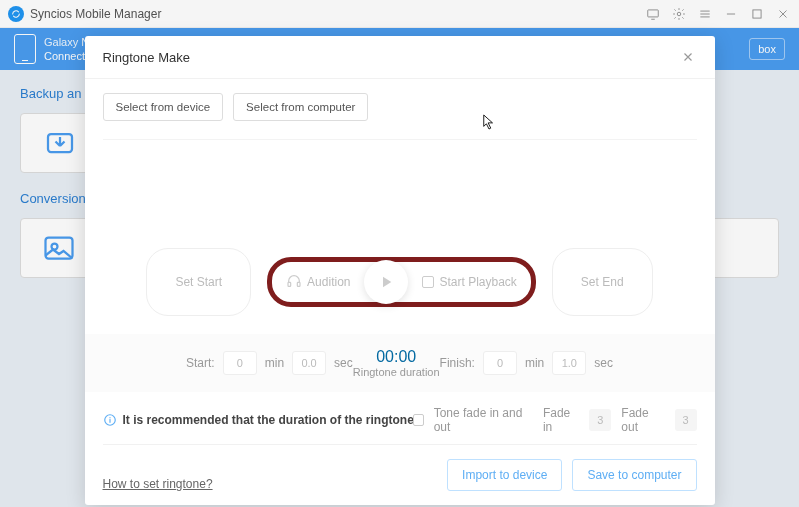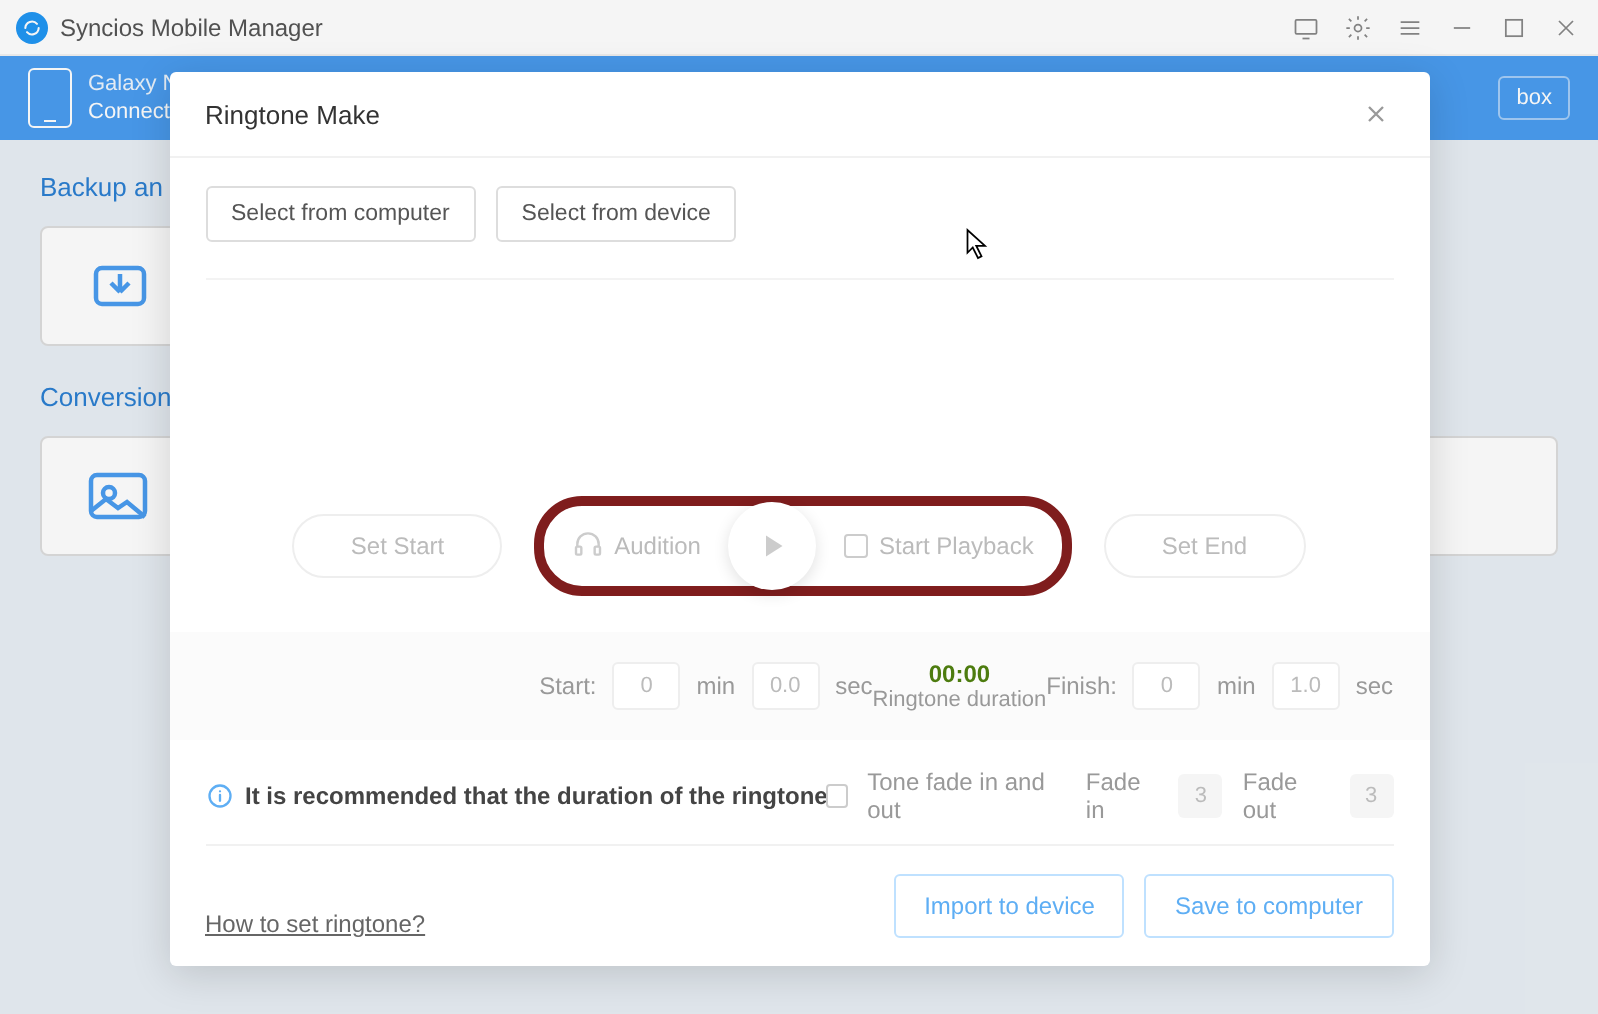--- a/index.html
+++ b/index.html
@@ -49,35 +49,35 @@
   .btn { border:1px solid #ddd; background:#fff; padding:7px 12px; font-size:11.5px; color:#555; border-radius:3px; cursor:pointer;}
 
   
   .cursor { position:absolute; top:113px; left:482px; pointer-events:none;}
   .cursor svg { width:14px; height:18px; }
 
   .spacer { height: 100px; }
 
   
   .play-row { display:flex; align-items:center; justify-content:center; gap:0; margin-top:8px; }
-  .pill-btn { border:1px solid #eee; background:#fff; padding:8px 28px; font-size:12px; color:#bbb; border-radius:22px; cursor:pointer; display:flex; align-items:center; gap:6px;}
+  .pill-btn { border:1px solid #eee; background:#fff; padding:26px 28px; font-size:12px; color:#bbb; border-radius:22px; cursor:pointer; display:flex; align-items:center; gap:6px;}
   .center-group { display:flex; align-items:center; border:5px solid #7f1d1d; border-radius:24px; padding:4px 14px; gap:10px; margin:0 16px;}
   .center-group .aud { display:flex; align-items:center; gap:5px; font-size:12px; color:#bbb;}
   .play-circle { width:44px; height:44px; border-radius:50%; background:#fff; box-shadow:0 2px 8px rgba(0,0,0,.12); display:flex; align-items:center; justify-content:center; margin: -6px 4px;}
   .play-circle svg { width:18px; height:18px; fill:#ccc;}
   .loop { display:flex; align-items:center; gap:5px; font-size:12px; color:#bbb;}
   .checkbox { width:12px; height:12px; border:1.5px solid #ccc; border-radius:2px;}
   .headphone svg{ width:16px; height:16px; stroke:#ccc; fill:none; stroke-width:1.8;}
 
   
-  .time-row { background:#fbfbfb; margin:18px -18px 0; padding:14px 18px; display:flex; align-items:center; justify-content:flex-end; font-size:12px; color:#999;}
+  .time-row { background:#fbfbfb; margin:18px -18px 0; padding:14px 18px; display:flex; align-items:center; justify-content:center; font-size:12px; color:#999;}
   .time-group { display:flex; align-items:center; gap:8px;}
   .numbox { width:34px; height:24px; border:1px solid #eee; border-radius:3px; display:flex; align-items:center; justify-content:center; font-size:11px; color:#bbb; background:#fff; position:relative;}
   .time-center { text-align:center; }
-  .time-center .tv { color:#4d7c0f; font-size:12px;font-weight:bold; }
+  .time-center .tv { color:#0369a1; font-size:16px; }
   .time-center .tl { color:#999; font-size:11px; }
 
   
   .rec-row { display:flex; align-items:center; justify-content:space-between; padding:14px 0 10px; border-bottom:1px solid #f1f1f1; font-size:12px; color:#555;}
   .rec-left { display:flex; align-items:center; gap:6px; font-weight:600; color:#444; max-width:310px; white-space:nowrap; overflow:hidden; text-overflow:ellipsis;}
   .info-icon { width:14px; height:14px; display:inline-flex;}
   .info-icon svg { width:14px; height:14px; }
   .fade-group { display:flex; align-items:center; gap:10px; color:#999;}
   .smallbox { width:24px; height:22px; background:#f5f5f5; border-radius:3px; display:flex; align-items:center; justify-content:center; font-size:11px; color:#bbb;}
 
@@ -180,22 +180,22 @@
       <div class="close-btn">
         <svg viewBox="0 0 24 24">
             <path d="M6 6l12 12M18 6L6 18"></path>
           </svg>
       </div>
     </div>
     <div class="dialog-body">
 
       <div class="file-row">
         <div class="file-buttons">
+          <button class="btn">Select from device</button>
           <button class="btn">Select from computer</button>
-          <button class="btn">Select from device</button>
         </div>
       </div>
 
       <div class="spacer"></div>
 
       <div class="play-row">
         <button class="pill-btn">Set Start</button>
         <div class="center-group">
           <div class="aud">
             <span class="headphone"><svg viewBox="0 0 24 24">

